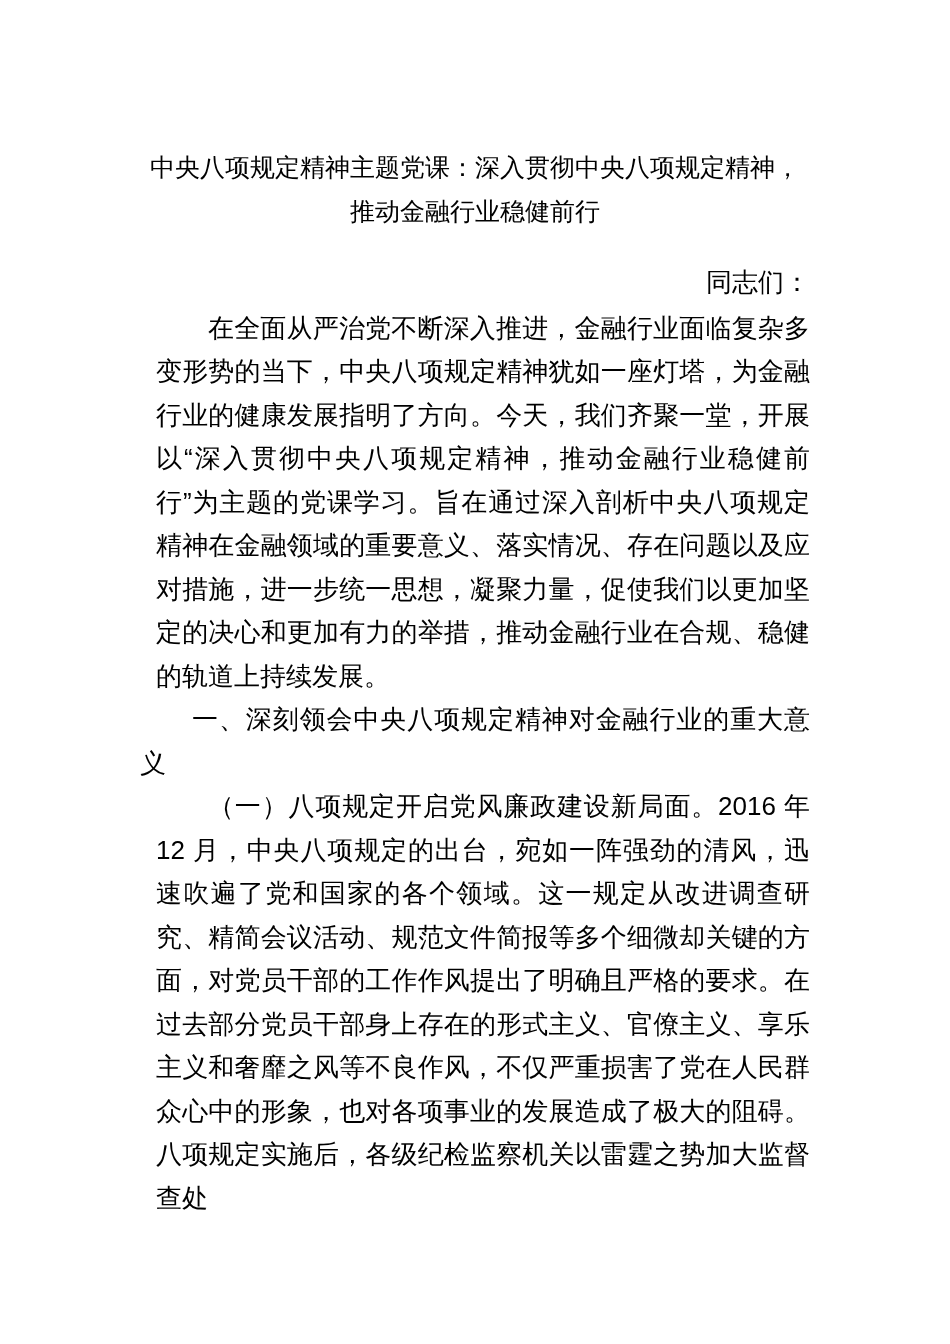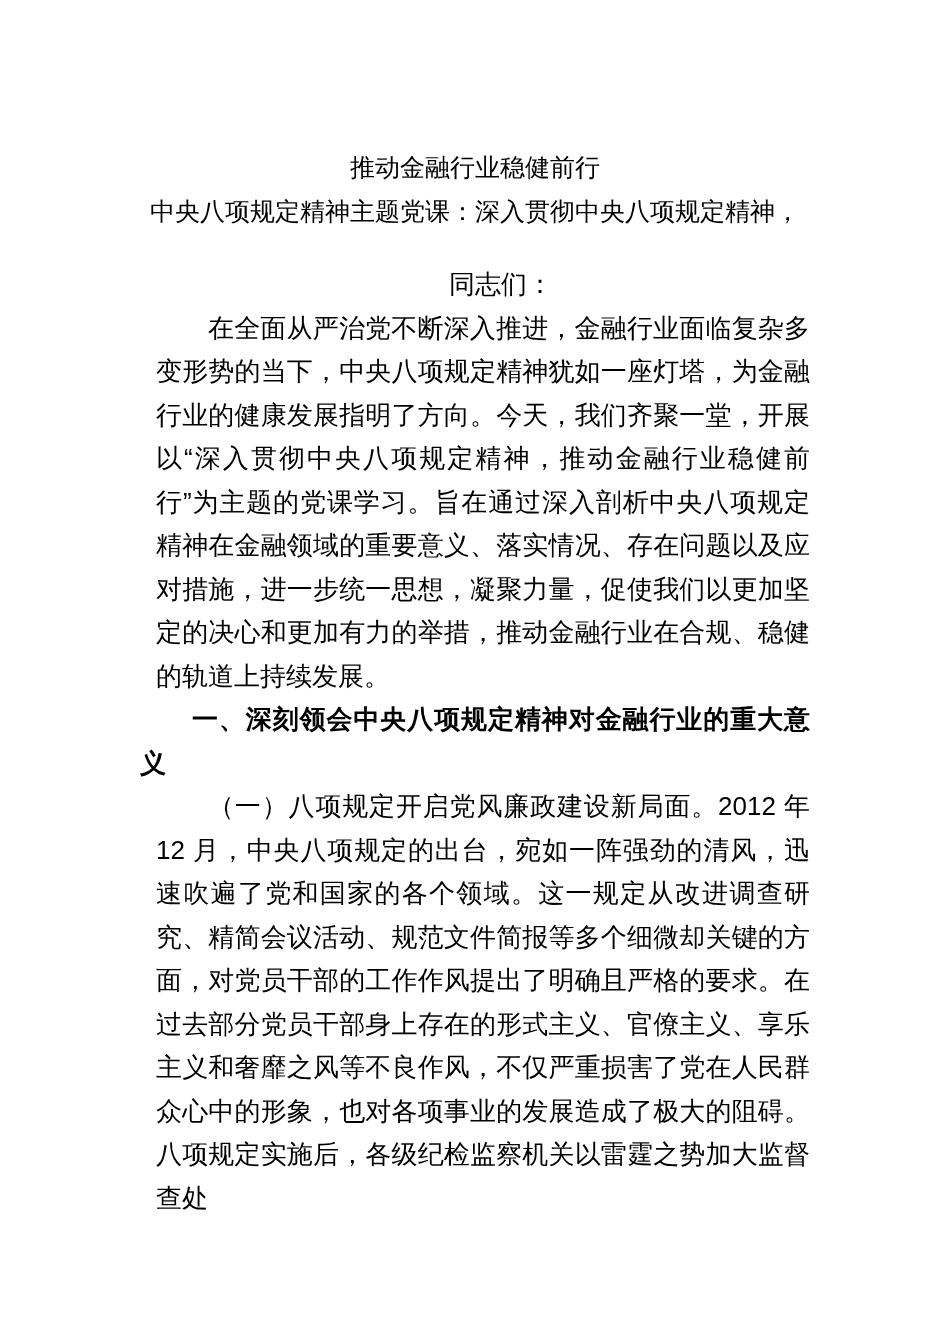--- a/index.html
+++ b/index.html
@@ -35,44 +35,45 @@
     }
     .doc-title .title-line {
       white-space: nowrap;
     }
     p {
       margin: 0;
       padding: 0;
     }
     .salutation {
       text-indent: 2em;
-      text-align: center;
+      text-align: right;
+      font-family: Liberation Mono, monospace;
     }
     .para {
       text-indent: 2em;
       margin-left: 16px;
     }
     .heading {
       text-indent: 2em;
-      font-weight: bold;
+      font-weight: normal;
     }
   </style>
 </head>
 <body>
 
 <div class="page">
   <div class="content">
 
     <div class="doc-title">
+      <div class="title-line">中央八项规定精神主题党课：深入贯彻中央八项规定精神，</div>
       <div class="title-line">推动金融行业稳健前行</div>
-      <div class="title-line">中央八项规定精神主题党课：深入贯彻中央八项规定精神，</div>
     </div>
 
     <p class="salutation">同志们：</p>
 
     <p class="para">在全面从严治党不断深入推进，金融行业面临复杂多变形势的当下，中央八项规定精神犹如一座灯塔，为金融行业的健康发展指明了方向。今天，我们齐聚一堂，开展以“深入贯彻中央八项规定精神，推动金融行业稳健前行”为主题的党课学习。旨在通过深入剖析中央八项规定精神在金融领域的重要意义、落实情况、存在问题以及应对措施，进一步统一思想，凝聚力量，促使我们以更加坚定的决心和更加有力的举措，推动金融行业在合规、稳健的轨道上持续发展。</p>
 
     <p class="heading">一、深刻领会中央八项规定精神对金融行业的重大意义</p>
 
-    <p class="para">（一）八项规定开启党风廉政建设新局面。2012 年 12 月，中央八项规定的出台，宛如一阵强劲的清风，迅速吹遍了党和国家的各个领域。这一规定从改进调查研究、精简会议活动、规范文件简报等多个细微却关键的方面，对党员干部的工作作风提出了明确且严格的要求。在过去部分党员干部身上存在的形式主义、官僚主义、享乐主义和奢靡之风等不良作风，不仅严重损害了党在人民群众心中的形象，也对各项事业的发展造成了极大的阻碍。八项规定实施后，各级纪检监察机关以雷霆之势加大监督查处</p>
+    <p class="para">（一）八项规定开启党风廉政建设新局面。2016 年 12 月，中央八项规定的出台，宛如一阵强劲的清风，迅速吹遍了党和国家的各个领域。这一规定从改进调查研究、精简会议活动、规范文件简报等多个细微却关键的方面，对党员干部的工作作风提出了明确且严格的要求。在过去部分党员干部身上存在的形式主义、官僚主义、享乐主义和奢靡之风等不良作风，不仅严重损害了党在人民群众心中的形象，也对各项事业的发展造成了极大的阻碍。八项规定实施后，各级纪检监察机关以雷霆之势加大监督查处</p>
 
   </div>
 </div>
 
 </body></html>

